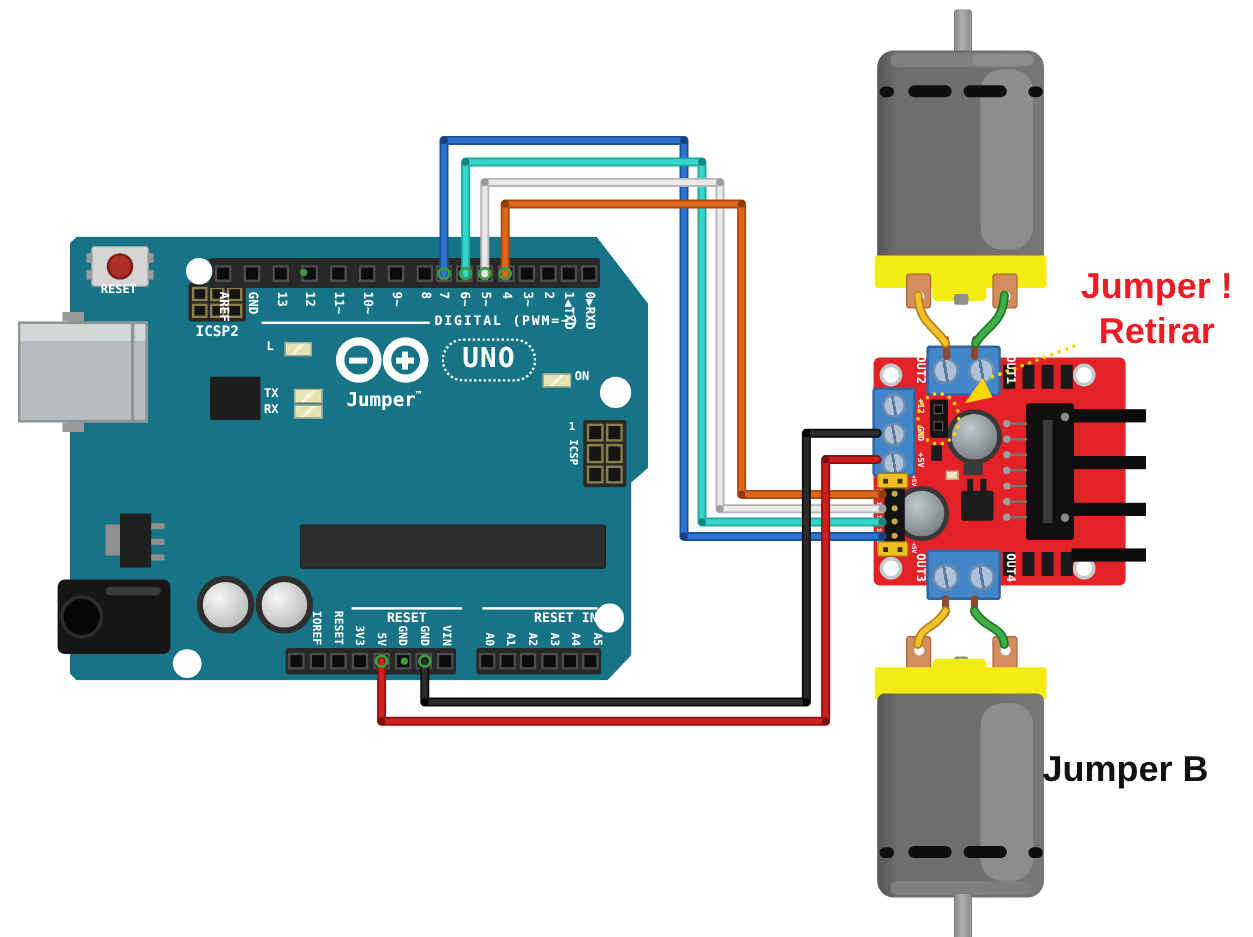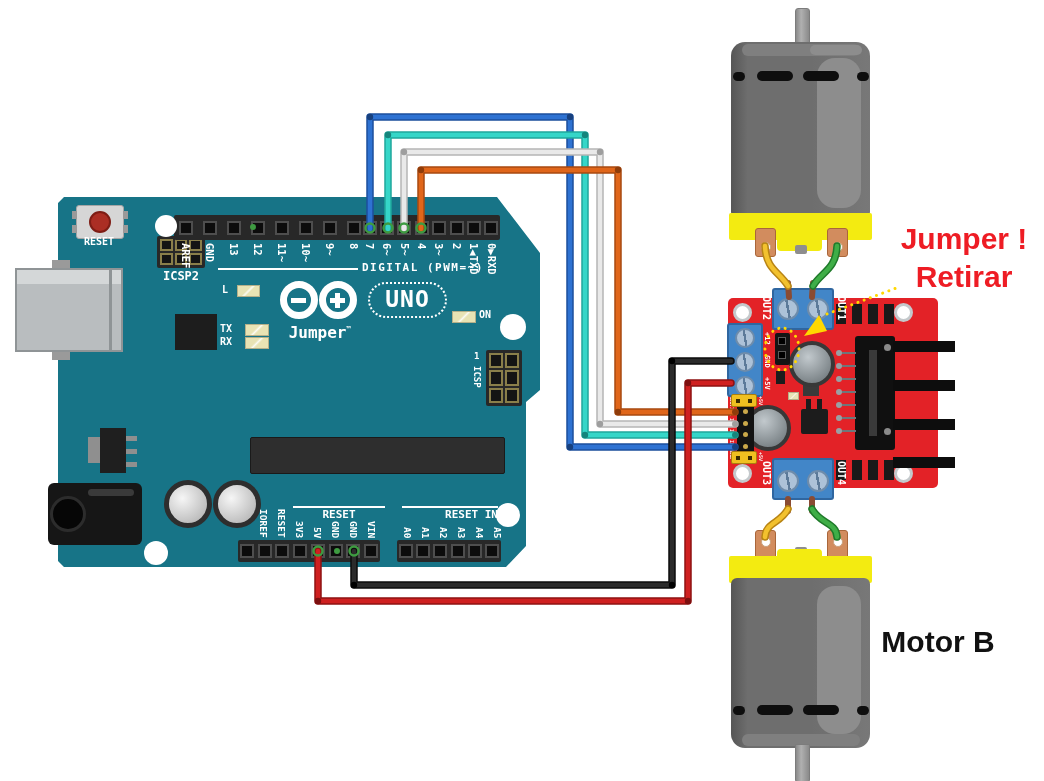--- a/index.html
+++ b/index.html
@@ -505,19 +505,19 @@
         <circle cx="337" cy="551" r="3" fill="#3e9b41" stroke="none"></circle>
     </g>
 
     <g>
       <ellipse cx="782" cy="349" rx="17" ry="21" fill="none" stroke="#ffd800" stroke-width="3" stroke-dasharray="0.1 6.5" stroke-linecap="round"></ellipse>
       <line x1="827" y1="314" x2="899" y2="287" stroke="#ffd800" stroke-width="3" stroke-dasharray="0.1 6.5" stroke-linecap="round"></line>
       <polygon points="804,336 819,315 827,331" fill="#ffd800"></polygon>
     </g>
   </svg>
 
-  <div class="abs bigtext" style="left:868px;top:625px;width:140px;">Motor B</div>
+  <div class="abs bigtext" style="left:868px;top:625px;width:140px;">Jumper B</div>
   <div class="abs anntext" style="left:888px;top:220px;width:152px;color:#ee1c24;">
     <div>Jumper !</div>
     <div>Retirar</div>
   </div>
 
 </div>
 
 </body></html>

